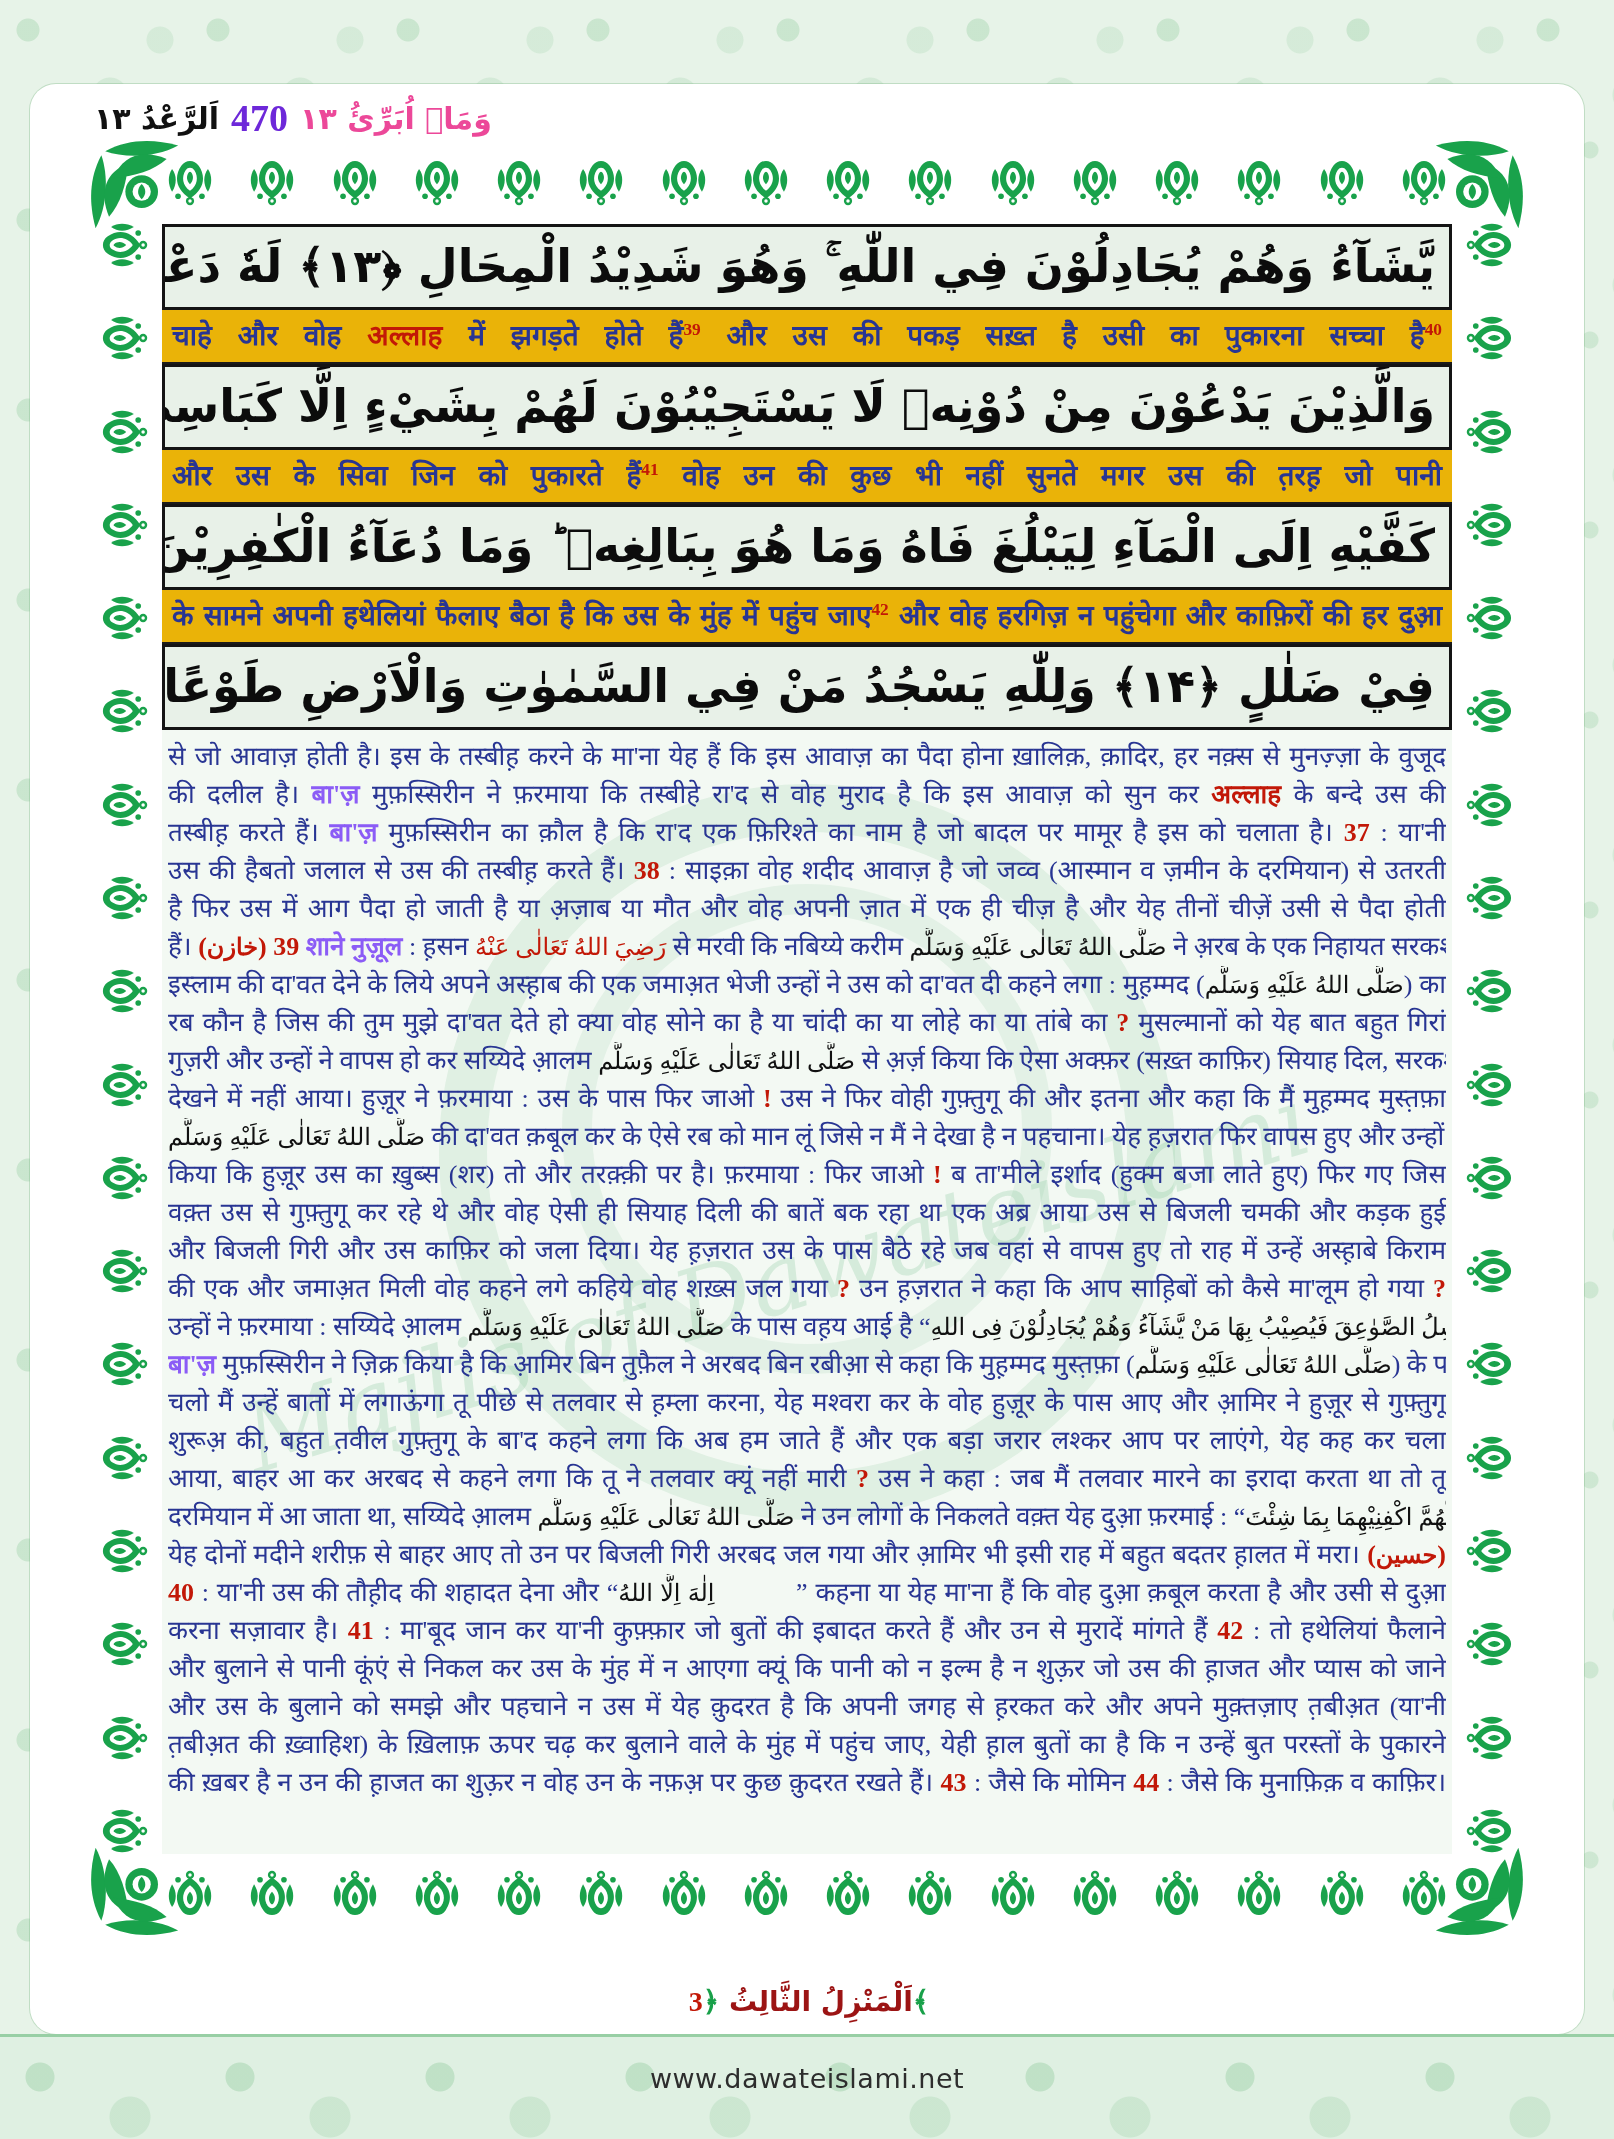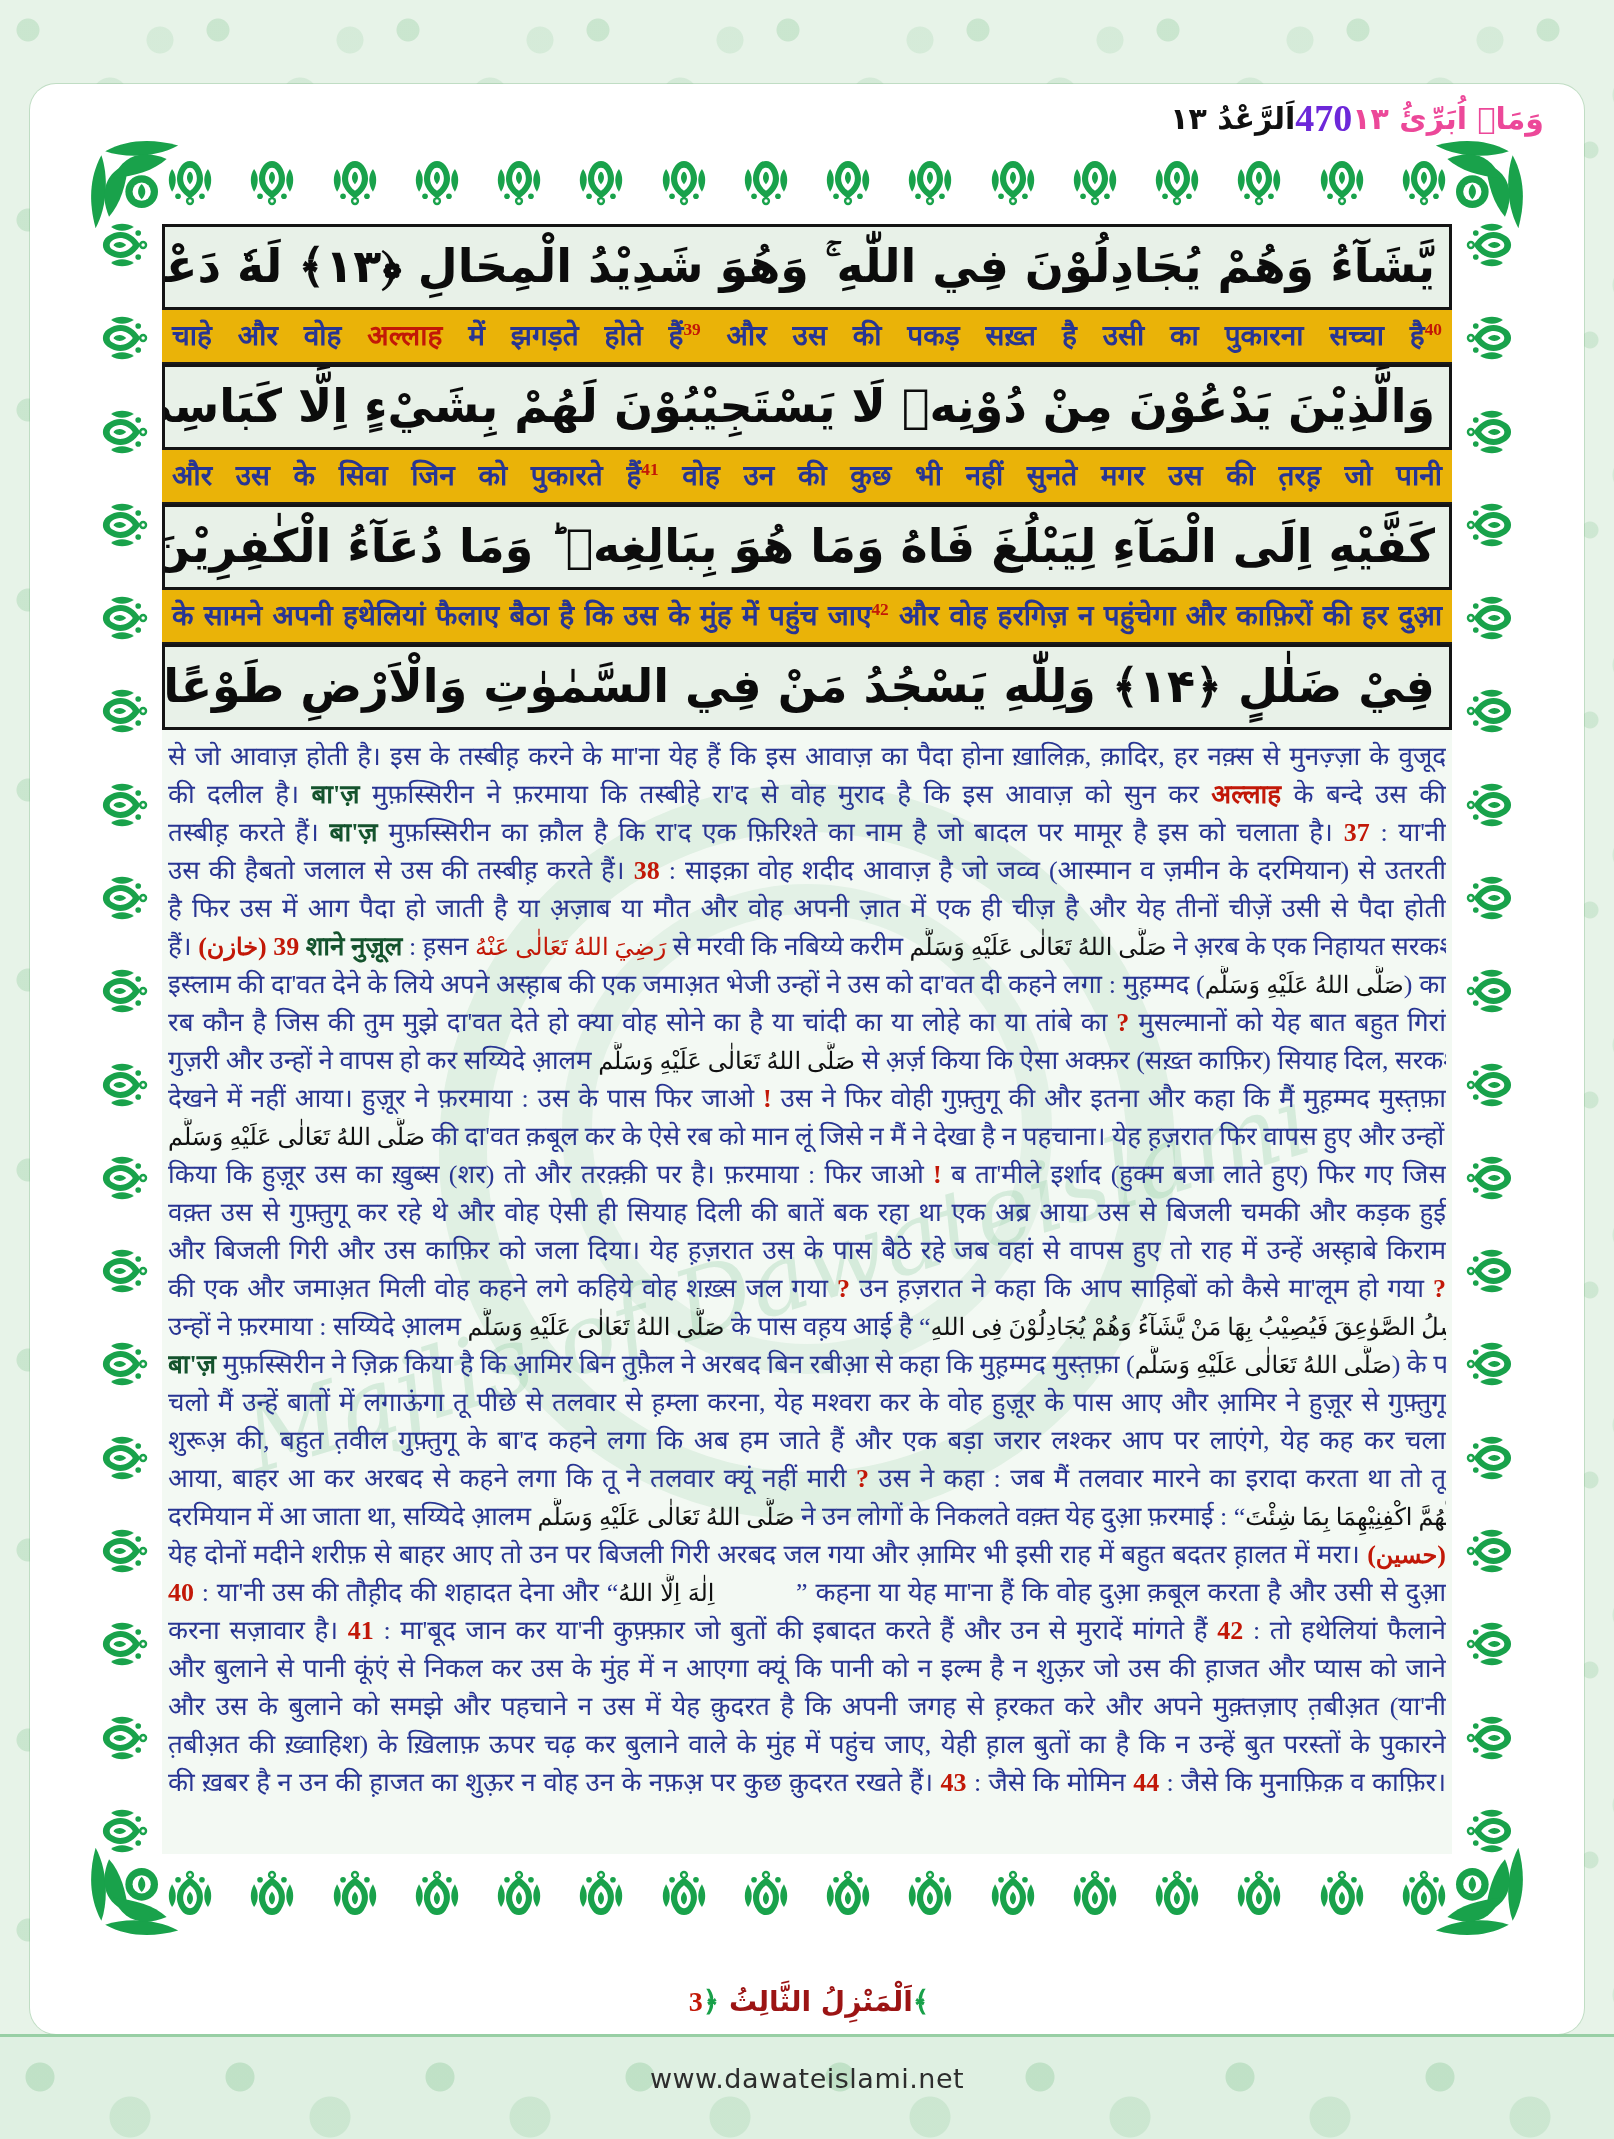--- a/index.html
+++ b/index.html
@@ -14,21 +14,21 @@
       radial-gradient(circle at 160px 40px, rgba(135,198,148,.18) 0 13px, rgba(135,198,148,0) 14px);
     background-size:190px 190px;
   }
   .page{
     position:absolute;left:30px;top:84px;width:1554px;height:1950px;
     background:#ffffff;border-radius:26px;box-shadow:0 0 0 1px rgba(120,180,130,.35);
   }
   
   .header-row{
     position:absolute;top:6px;left:0;right:0;height:56px;
-    display:flex;justify-content:flex-end;align-items:center;padding:0 40px;
+    display:flex;justify-content:flex-start;align-items:center;padding:0 64px;gap:12px;
   }
   .hdr-ar{font-size:30px;font-weight:bold;color:#111;font-family:"DejaVu Sans",sans-serif;}
   .hdr-ar.red{color:#ec4899;}
   .page-num{font-size:38px;font-weight:bold;color:#6d28d9;font-family:"Liberation Serif",serif;}
   
   .frame{position:absolute;top:58px;left:60px;right:60px;bottom:100px;}
   .garland{position:absolute;display:flex;justify-content:space-between;align-items:center;}
   .b-top{top:0;left:78px;right:78px;height:78px;}
   .b-bottom{bottom:0;left:78px;right:78px;height:78px;}
   .b-left{left:0;top:78px;bottom:78px;width:66px;flex-direction:column;}
@@ -67,21 +67,21 @@
   .commentary{padding:8px 6px 0;}
   .cline{
     font-size:26px;line-height:38px;color:#283593;
     text-align:justify;text-align-last:justify;white-space:nowrap;overflow:hidden;
   }
   .red{color:#c21807;}
   .b{font-weight:bold;}
   sup{color:#c21807;font-size:0.62em;font-weight:bold;line-height:0;}
   .ar{font-family:Liberation Serif, serif;color:#111;font-size:0.92em;unicode-bidi:isolate;}
   .red .ar{color:inherit;}
-  b{color:#14532d;}
+  b{color:#8b5cf6;}
   
   .wm{position:absolute;inset:0;z-index:1;pointer-events:none;}
   .wm-ring{position:absolute;left:50%;top:560px;transform:translateX(-50%);
     width:640px;height:640px;border:48px solid rgba(124,194,146,.16);border-radius:50%;}
   .wm-ring2{position:absolute;left:50%;top:660px;transform:translateX(-50%);
     width:430px;height:430px;border:30px solid rgba(124,194,146,.13);border-radius:50%;}
   .wm-text{position:absolute;left:60px;top:1000px;transform:rotate(-17deg);
     font-family:"DejaVu Serif",serif;font-style:italic;font-size:96px;
     color:rgba(124,194,146,.25);white-space:nowrap;}
   

